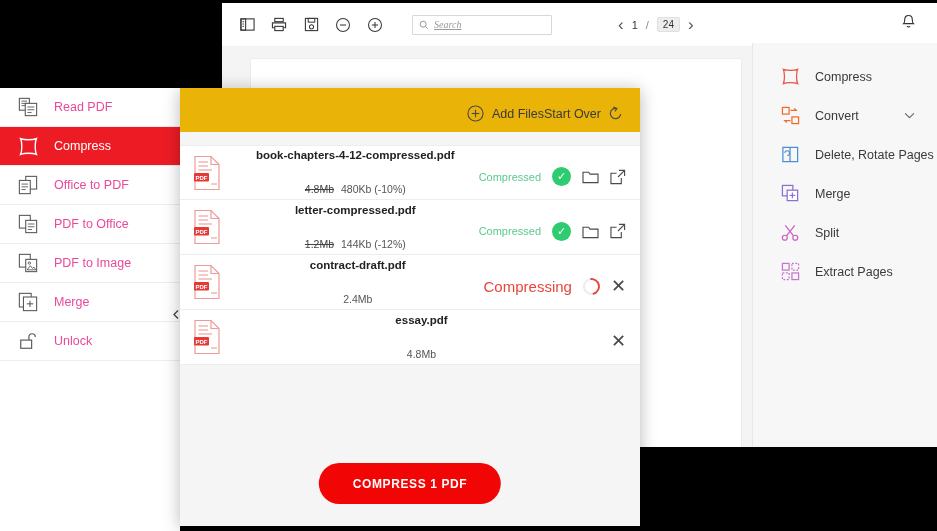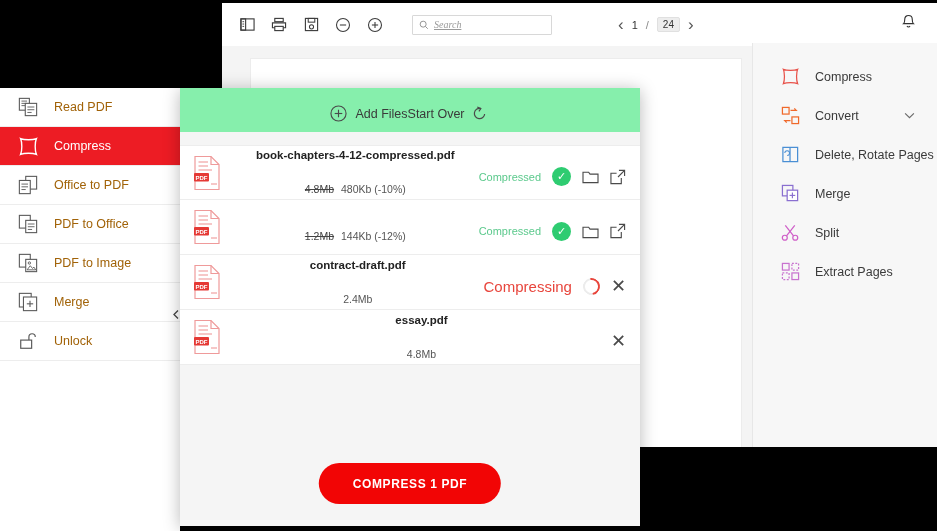--- a/index.html
+++ b/index.html
@@ -100,42 +100,42 @@
     z-index: 20;
   }
   .lp-item {
     display: flex; align-items: center;
     height: 39px; padding-left: 16px; cursor: pointer;
     border-bottom: 1px solid #ededed;
   }
   .lp-item.active { background: #ed1c24; }
   .lp-item.active .lp-label { color: #ffffff; }
   .lp-ico { width: 24px; height: 24px; display:flex; align-items:center; justify-content:center; margin-right: 14px; }
-  .lp-label { font-size: 12.5px; color: #a16207; }
+  .lp-label { font-size: 12.5px; color: #ec4899; }
   .lp-rest { height: 170px; }
   .collapse-handle {
     position: absolute; right: -1px; top: 215px;
     width: 10px; height: 22px;
     display: flex; align-items: center; justify-content: center;
     color: #555; font-size: 9px;
     z-index: 25;
   }
 
   
   .compress-panel {
     position: absolute; left: 180px; top: 88px;
     width: 460px; height: 438px;
     background: #f5f5f5;
     box-shadow: 0 2px 16px rgba(0,0,0,0.28);
     z-index: 22;
   }
   .cp-head {
     height: 44px; display: flex; align-items: center;
-    justify-content: center; padding: 7px 17px 0 14px;
-    background: #86efac;
+    justify-content: flex-end; padding: 7px 17px 0 14px;
+    background: #eab308;
   }
   .add-files { display: flex; align-items: center; gap: 8px; cursor: pointer; }
   .add-files .lbl { font-size: 12.5px; color: #3a3a3a; }
   .start-over { display: flex; align-items: center; gap: 7px; cursor: pointer; }
   .start-over .lbl { font-size: 12.5px; color: #3a3a3a; }
 
   .file-list { margin-top: 13px; }
   .file-row {
     background: #ffffff;
     height: 55px;
@@ -522,20 +522,21 @@
               <path d="M19 1.5v8h8" fill="none" stroke="#ef9a9a" stroke-width="1.2"></path>
               <line x1="6.5" y1="7" x2="16" y2="7" stroke="#ef9a9a" stroke-width="1.1"></line>
               <line x1="6.5" y1="11" x2="16" y2="11" stroke="#ef9a9a" stroke-width="1.1"></line>
               <line x1="6.5" y1="15" x2="20" y2="15" stroke="#ef9a9a" stroke-width="1.1"></line>
               <rect x="2" y="18" width="15" height="8.5" rx="1" fill="#e53935"></rect>
               <text x="9.5" y="24.5" font-size="6" fill="#fff" text-anchor="middle" font-family="Liberation Sans, sans-serif" font-weight="bold">PDF</text>
               <line x1="19" y1="29" x2="25" y2="29" stroke="#ef9a9a" stroke-width="1.1"></line>
             </svg>
         </span>
         <div class="f-meta">
+          <div class="f-name">letter-compressed.pdf</div>
           <div class="f-sizes">
             <span class="f-old">1.2Mb</span>
             <span class="f-new">144Kb (-12%)</span>
           </div>
         </div>
         <div class="f-status">
           <span class="st-done">Compressed</span>
           <span class="check">✓</span>
           <span class="icon-btn">
             <svg width="17" height="15" viewBox="0 0 18 16">

